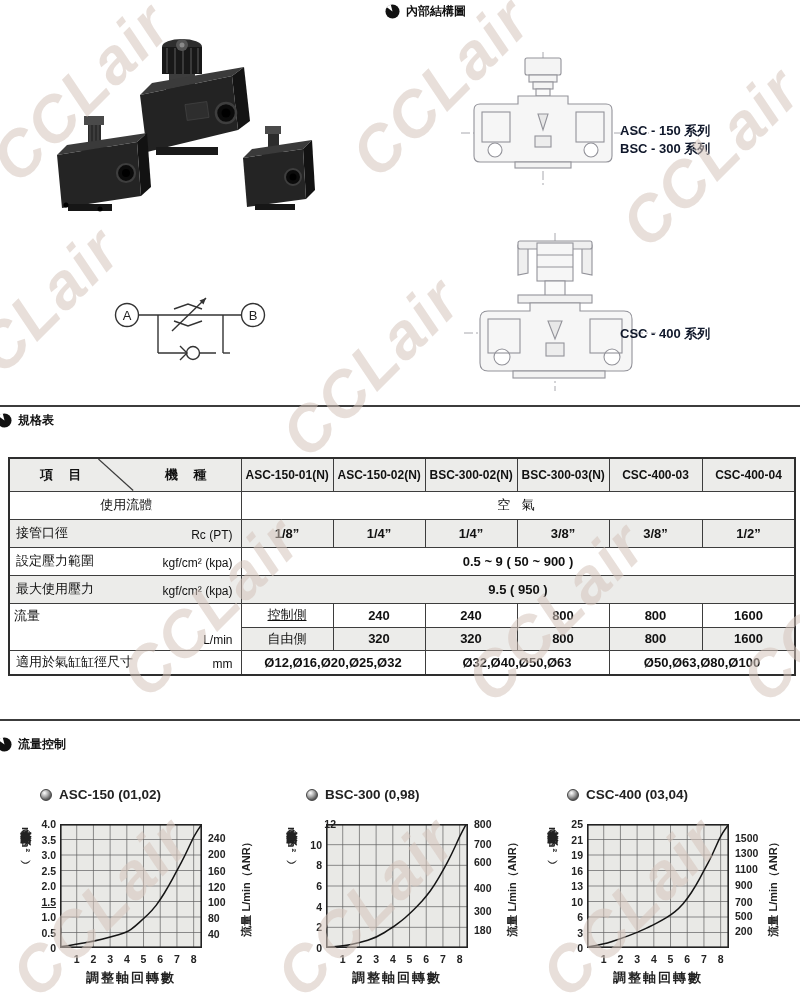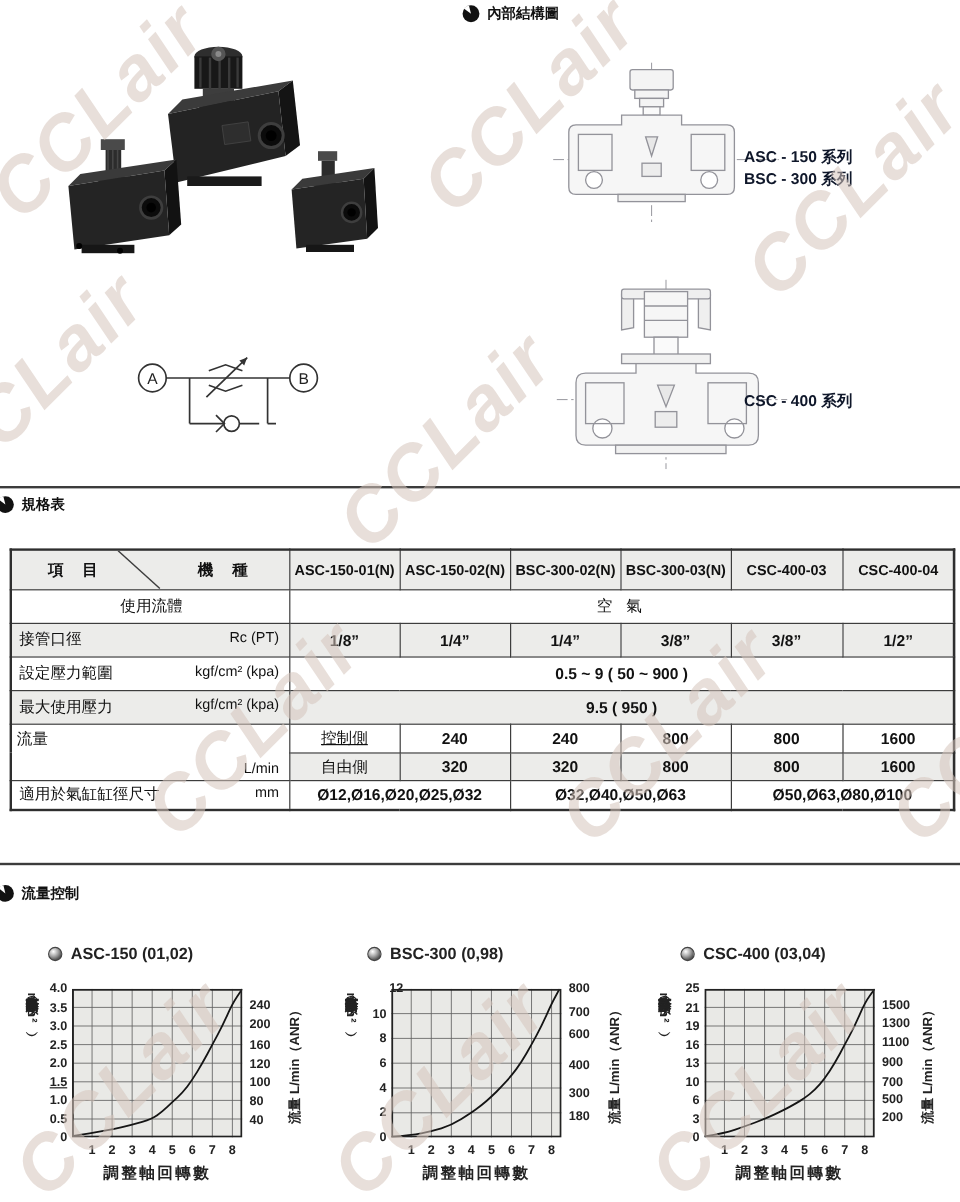--- a/index.html
+++ b/index.html
@@ -18,21 +18,21 @@
   
   .gfx{position:absolute;z-index:3;}
   .series-label{position:absolute;z-index:3;font-size:13px;font-weight:bold;color:#0f172a;white-space:nowrap;}
   
   table.spec{position:absolute;left:8px;top:457px;width:787px;z-index:3;border-collapse:collapse;
              table-layout:fixed;font-size:13px;color:#111;}
   table.spec td{border:1px solid #3d3d3d;padding:0 4px;text-align:center;vertical-align:middle;overflow:hidden;white-space:nowrap;}
   table.spec{border:2px solid #2e2e2e;}
   tr.shade td{background:#ececea;}
   td.lblcell{text-align:left;}
-  .lbl-flex{display:flex;justify-content:space-between;align-items:flex-start;padding:0 4px 0 2px;}
+  .lbl-flex{display:flex;justify-content:space-between;align-items:flex-end;padding:0 4px 0 2px;}
   .lbl-flex .unit{font-size:12px;}
   td.model{font-weight:bold;font-size:12px;padding:0 1px;}
   td.val{font-weight:bold;font-size:13px;}
   td.diagcell{position:relative;padding:0;}
   td.diagcell svg{position:absolute;left:0;top:0;width:100%;height:100%;}
   .diag-item{position:absolute;left:14px;top:0;height:100%;display:flex;align-items:center;font-weight:bold;letter-spacing:6px;margin-left:16px;}
   .diag-model{position:absolute;right:28px;top:0;height:100%;display:flex;align-items:center;font-weight:bold;letter-spacing:6px;}
   td.flowcell{position:relative;padding:0;}
   .flow-name{position:absolute;left:4px;top:3px;}
   .flow-unit{position:absolute;right:8px;bottom:3px;font-size:12px;}

